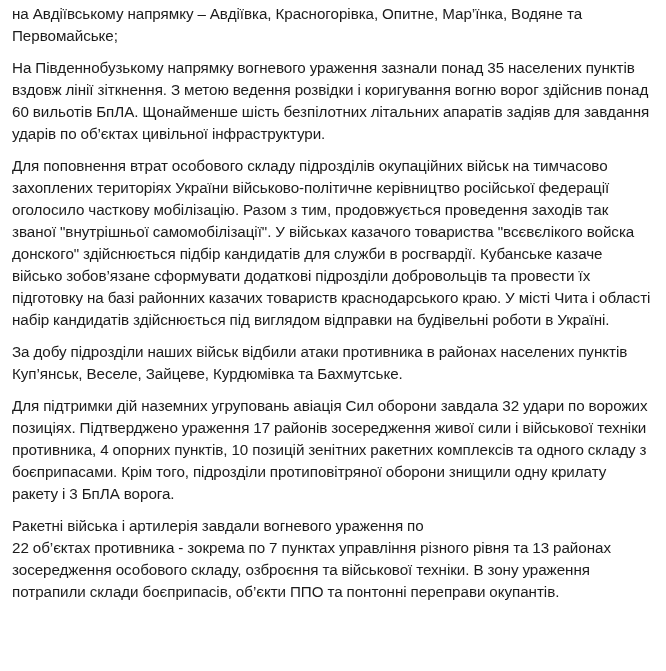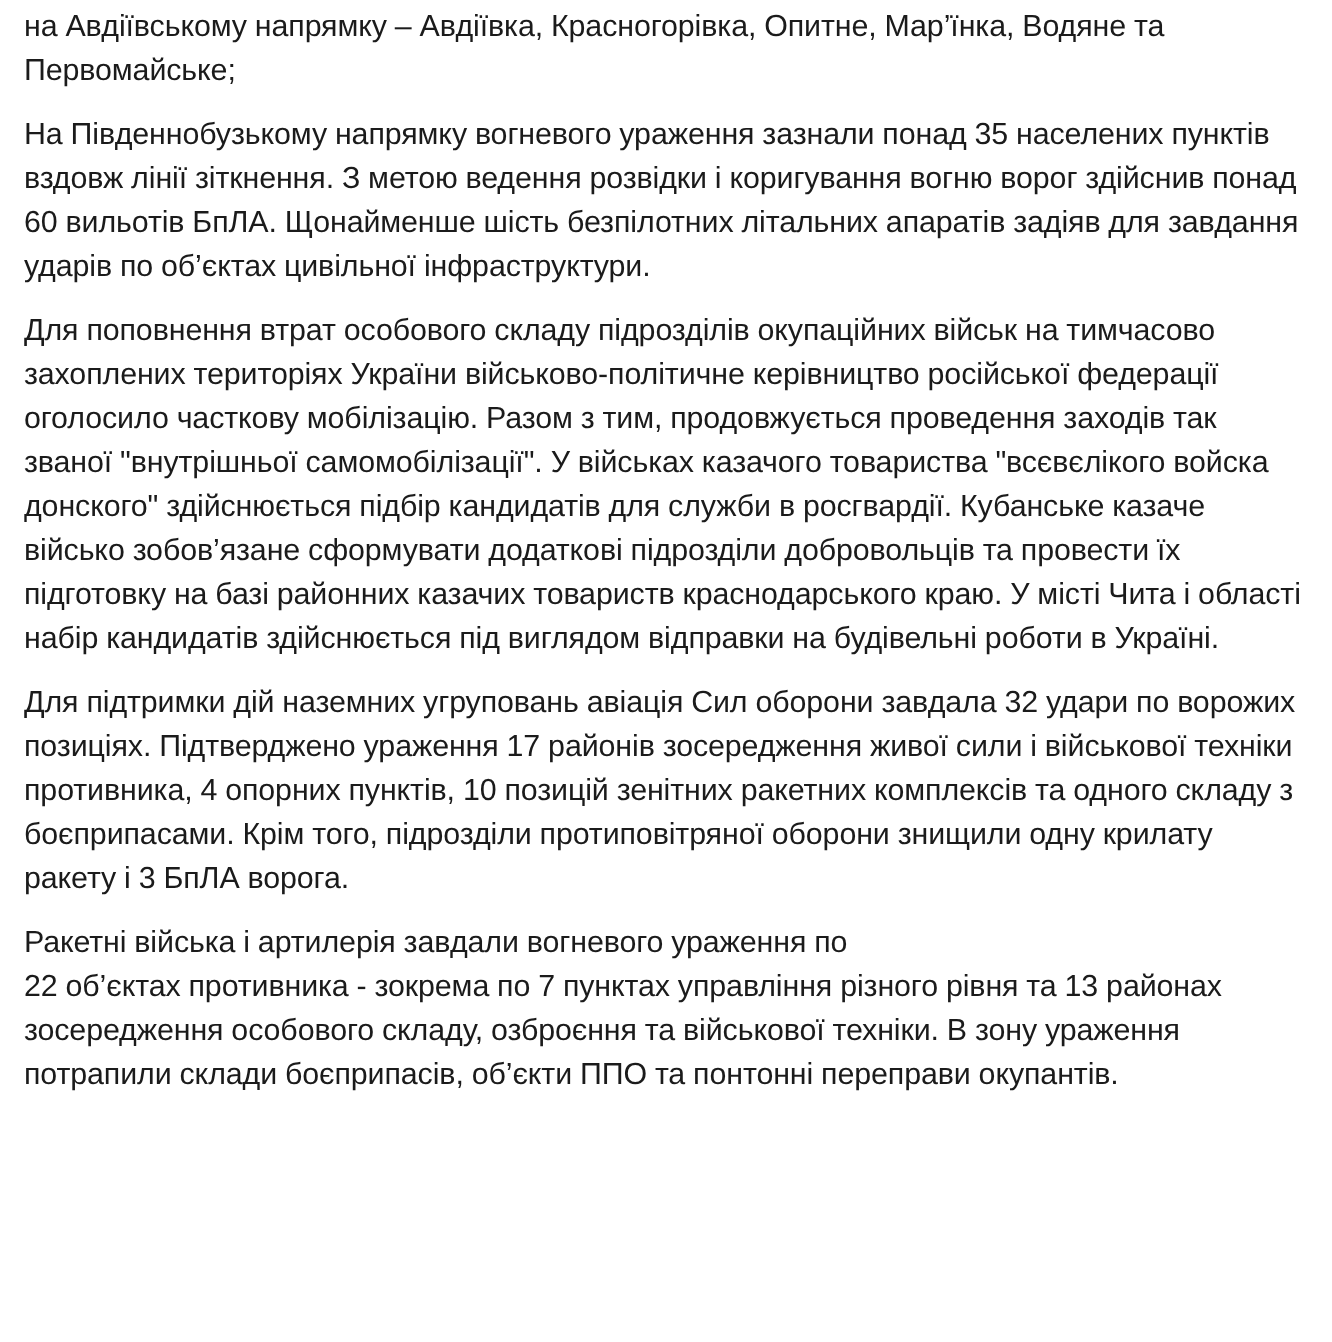--- a/index.html
+++ b/index.html
@@ -37,17 +37,18 @@
     margin-bottom: 0;
   }
 </style>
 </head>
 <body>
 
 <div id="doc">
   <p class="para">на Авдіївському напрямку – Авдіївка, Красногорівка, Опитне, Мар’їнка, Водяне та Первомайське;</p>
   <p class="para">На Південнобузькому напрямку вогневого ураження зазнали понад 35 населених пунктів вздовж лінії зіткнення. З метою ведення розвідки і коригування вогню ворог здійснив понад 60 вильотів БпЛА. Щонайменше шість безпілотних літальних апаратів задіяв для завдання ударів по об’єктах цивільної інфраструктури.</p>
   <p class="para">Для поповнення втрат особового складу підрозділів окупаційних військ на тимчасово захоплених територіях України військово-політичне керівництво російської федерації оголосило часткову мобілізацію. Разом з тим, продовжується проведення заходів так званої "внутрішньої самомобілізації". У військах казачого товариства "всєвєлікого войска донского" здійснюється підбір кандидатів для служби в росгвардії. Кубанське казаче військо зобов’язане сформувати додаткові підрозділи добровольців та провести їх підготовку на базі районних казачих товариств краснодарського краю. У місті Чита і області набір кандидатів здійснюється під виглядом відправки на будівельні роботи в Україні.</p>
+  <p class="para">За добу підрозділи наших військ відбили атаки противника в районах населених пунктів Куп’янськ, Веселе, Зайцеве, Курдюмівка та Бахмутське.</p>
   <p class="para">Для підтримки дій наземних угруповань авіація Сил оборони завдала 32 удари по ворожих позиціях. Підтверджено ураження 17 районів зосередження живої сили і військової техніки противника, 4 опорних пунктів, 10 позицій зенітних ракетних комплексів та одного складу з боєприпасами. Крім того, підрозділи протиповітряної оборони знищили одну крилату ракету і 3 БпЛА ворога.</p>
   <p class="para">Ракетні війська і артилерія завдали вогневого ураження по
 22 об’єктах противника - зокрема по 7 пунктах управління різного рівня та 13 районах зосередження особового складу, озброєння та військової техніки. В зону ураження потрапили склади боєприпасів, об’єкти ППО та понтонні переправи окупантів.</p>
 
 </div>
 
 </body></html>

